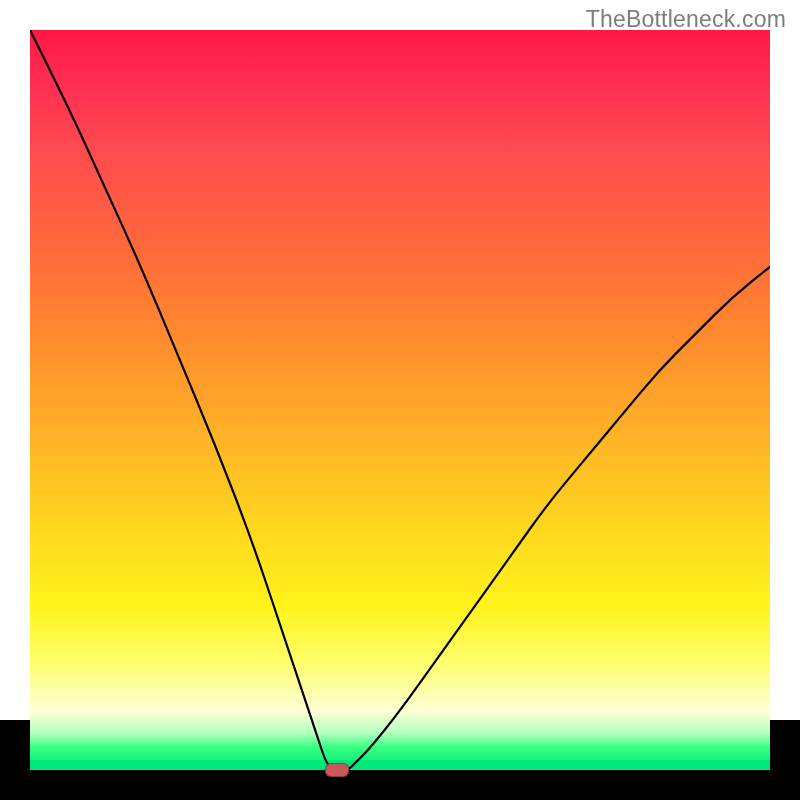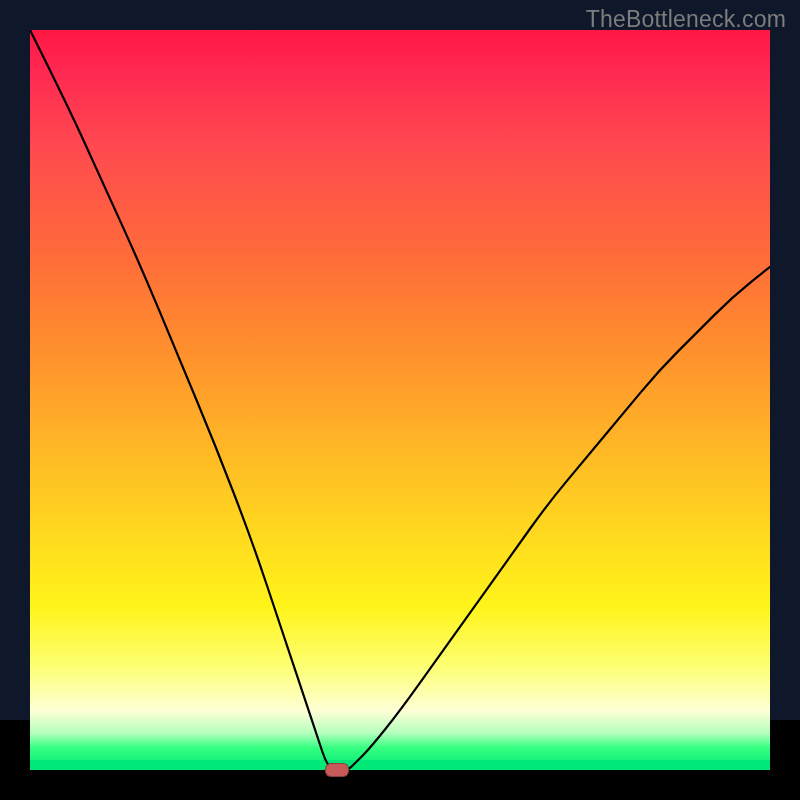--- a/index.html
+++ b/index.html
@@ -8,21 +8,21 @@
     width: 800px;
     height: 800px;
     overflow: hidden;
     background: #000;
     font-family: Arial, Helvetica, sans-serif;
   }
   .frame {
     position: relative;
     width: 800px;
     height: 720px;
-    background: #0f172a;
+    background: #ffffff;
   }
   .plot {
     position: absolute;
     left: 30px;
     top: 30px;
     width: 740px;
     height: 740px;
   }
   .gradient-bg {
     position: absolute;

